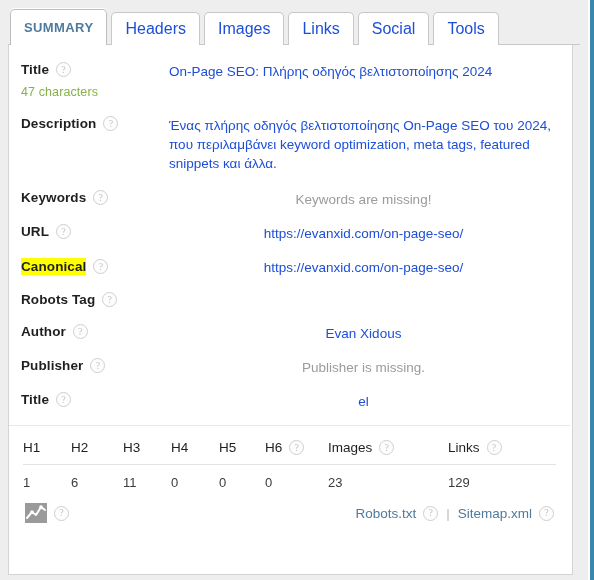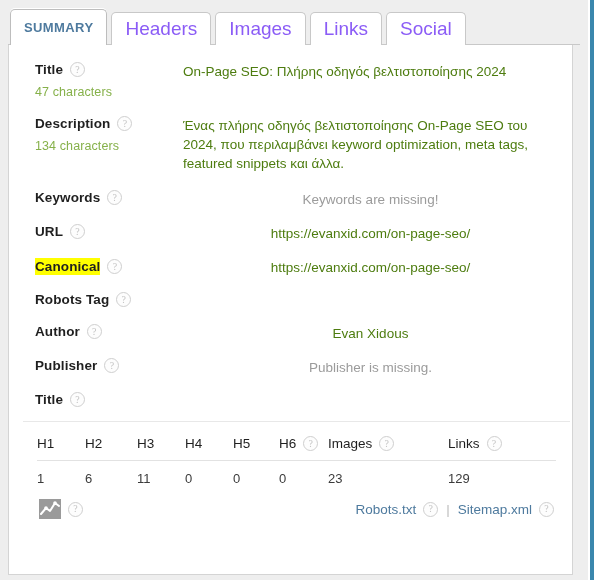--- a/index.html
+++ b/index.html
@@ -56,22 +56,22 @@
 
   .tab {
     height: 33px;
     line-height: 32px;
     padding: 0 13px;
     margin-right: 4px;
     border: 1px solid #c8c8c8;
     border-bottom: none;
     border-radius: 5px 5px 0 0;
     background: #ffffff;
-    color: #8b5cf6;
-    font-size: 19px;
+    color: #1d4ed8;
+    font-size: 16px;
     white-space: nowrap;
     cursor: pointer;
     position: relative;
     top: 1px;
   }
 
   .tab.active {
     background: #ffffff;
     color: #4e7a9e;
     font-weight: bold;
@@ -98,21 +98,21 @@
     left: 8px;
     width: 565px;
     height: 530px;
     background: #ffffff;
     border: 1px solid #d4d4d4;
     border-top: none;
     overflow: hidden;
   }
 
   #panel-inner {
-    padding: 16px 14px 0 26px;
+    padding: 16px 14px 0 12px;
   }
 
   
   .row {
     display: flex;
     align-items: flex-start;
     margin-bottom: 16px;
   }
   .row.tight { margin-bottom: 14px; text-align: center; }
 
@@ -141,21 +141,21 @@
   .char-count {
     color: #86b14a;
     font-size: 12.5px;
     margin-top: 8px;
     letter-spacing: 0.1px;
   }
 
   .row-value {
     flex: 1;
     font-size: 13.5px;
-    color: #4d7c0f;
+    color: #1d4ed8;
     line-height: 19px;
     padding-top: 1px;
     word-break: break-word;
   }
   .row-value.muted { color: #9b9b9b; }
 
   
   .help-icon {
     display: inline-flex;
     align-items: center;
@@ -244,20 +244,21 @@
 <body>
 
 <div id="app">
 
   <div id="tabbar">
     <div class="tab active">SUMMARY</div>
     <div class="tab">Headers</div>
     <div class="tab">Images</div>
     <div class="tab">Links</div>
     <div class="tab">Social</div>
+    <div class="tab">Tools</div>
   </div>
 
   <div id="panel">
     <div id="panel-inner">
 
       <div class="row">
         <div class="row-label-col">
           <div class="label-line">
             <span class="label-text">Title</span>
             <span class="help-icon">?</span>
@@ -266,21 +267,20 @@
         </div>
         <div class="row-value">On-Page SEO: Πλήρης οδηγός βελτιστοποίησης 2024</div>
       </div>
 
       <div class="row">
         <div class="row-label-col">
           <div class="label-line">
             <span class="label-text">Description</span>
             <span class="help-icon">?</span>
           </div>
-          <div class="char-count">134 characters</div>
         </div>
         <div class="row-value">Ένας πλήρης οδηγός βελτιστοποίησης On-Page SEO του 2024, που περιλαμβάνει keyword optimization, meta tags, featured snippets και άλλα.</div>
       </div>
 
       <div class="row tight">
         <div class="row-label-col">
           <div class="label-line">
             <span class="label-text">Keywords</span>
             <span class="help-icon">?</span>
           </div>
@@ -337,20 +337,21 @@
         <div class="row-value muted">Publisher is missing.</div>
       </div>
 
       <div class="row tight">
         <div class="row-label-col">
           <div class="label-line">
             <span class="label-text">Title</span>
             <span class="help-icon">?</span>
           </div>
         </div>
+        <div class="row-value">el</div>
       </div>
 
       <div id="stats">
         <div id="stats-divider-top"></div>
         <table class="stats-table">
           <thead>
             <tr>
               <th style="width:48px">
                 <span class="th-wrap">
                     <span>H1</span>

